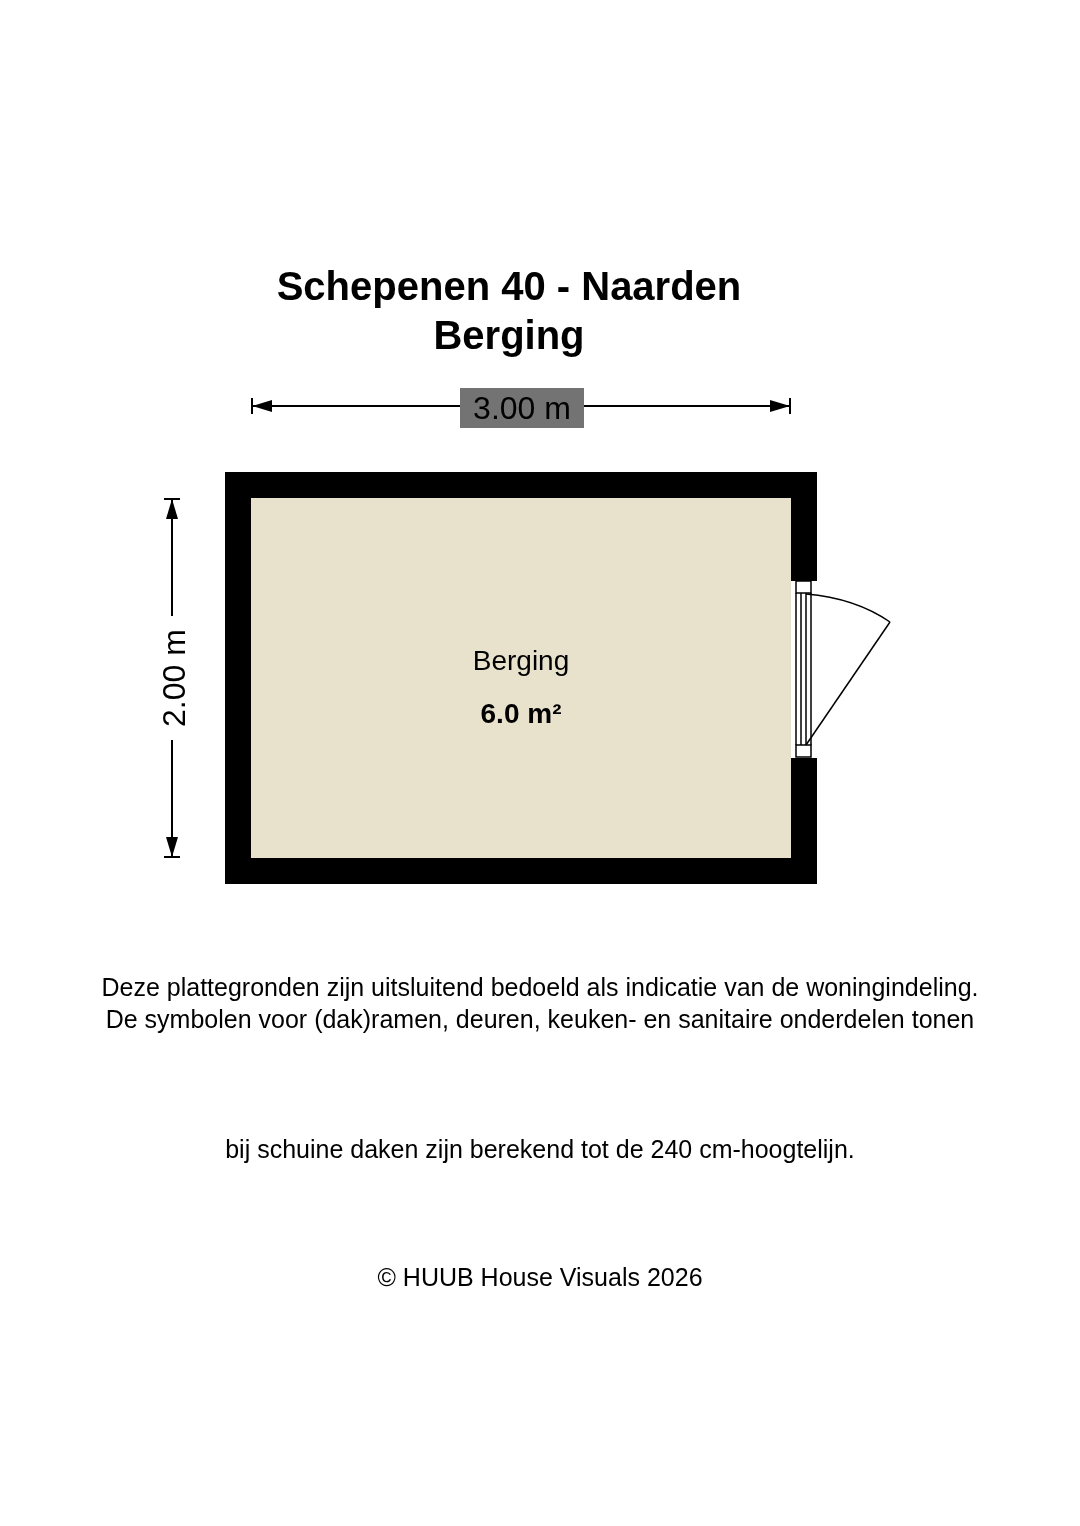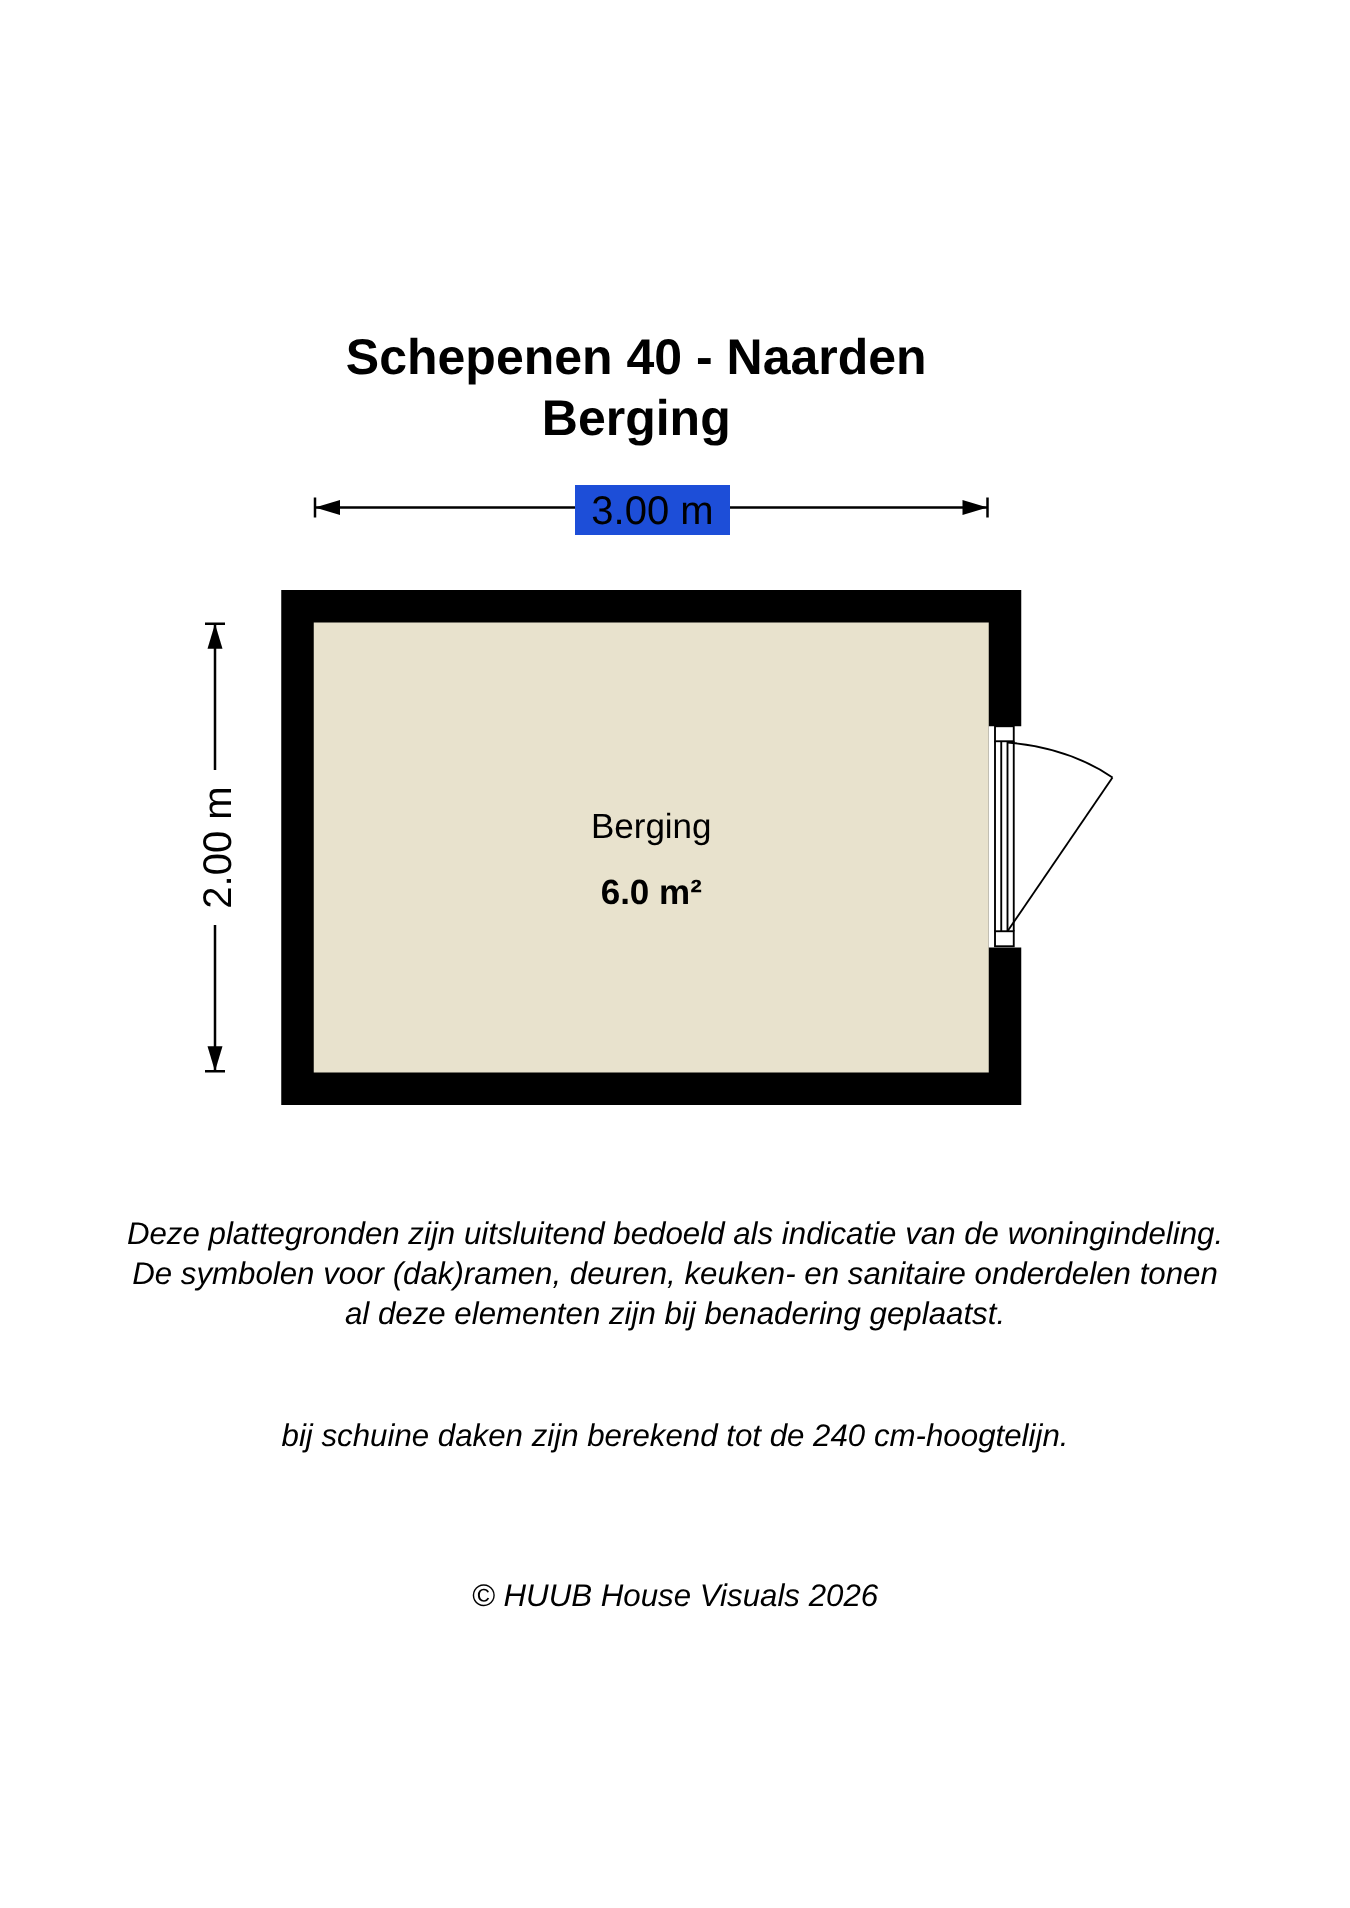--- a/index.html
+++ b/index.html
@@ -4,29 +4,29 @@
   <style>
     html, body { margin: 0; padding: 0; background: #ffffff; }
     body { width: 1080px; height: 1526px; position: relative; overflow: hidden;
            font-family: "Liberation Sans", sans-serif; color: #000; }
     .title { position: absolute; left: 0; width: 1018px; text-align: center;
              font-weight: bold; font-size: 40px; line-height: 48px; }
     #t1 { top: 262px; }
     #t2 { top: 311px; }
     svg.plan { position: absolute; left: 0; top: 0; }
     .dim-h { position: absolute; top: 388px; left: 460px; width: 124px; text-align: center;
-             font-size: 32px; line-height: 40px; background: #1d4ed8; }
+             font-size: 32px; line-height: 40px; background: #737373; }
     .dim-v { position: absolute; left: 112px; top: 658px; width: 124px; height: 40px; text-align: center;
              font-size: 32px; line-height: 40px; transform: rotate(-90deg); background: #fff; }
     .room-label { position: absolute; left: 401px; width: 240px; text-align: center;
                   font-size: 28px; line-height: 34px; }
     #room-name { top: 644px; }
     #room-area { top: 697px; font-weight: bold; }
     .disclaimer { position: absolute; left: 0; width: 1080px; text-align: center;
-                  font-size: 25px; line-height: 32px; font-style: italic; }
+                  font-size: 25px; line-height: 32px; }
     #d1 { top: 971px; }
     #d2 { top: 1133px; }
     #copy { top: 1261px; }
   </style>
 </head>
 <body>
 
 <div class="title" id="t1">Schepenen 40 - Naarden</div>
 <div class="title" id="t2">Berging</div>
 
@@ -69,20 +69,19 @@
 
 <div class="dim-h">3.00 m</div>
 <div class="dim-v">2.00 m</div>
 
 <div class="room-label" id="room-name">Berging</div>
 <div class="room-label" id="room-area">6.0 m²</div>
 
 <div class="disclaimer" id="d1">
   <div>Deze plattegronden zijn uitsluitend bedoeld als indicatie van de woningindeling.</div>
   <div>De symbolen voor (dak)ramen, deuren, keuken- en sanitaire onderdelen tonen</div>
-  <div>al deze elementen zijn bij benadering geplaatst.</div>
 </div>
 
 <div class="disclaimer" id="d2">
   <div>bij schuine daken zijn berekend tot de 240 cm-hoogtelijn.</div>
 </div>
 
 <div class="disclaimer" id="copy">© HUUB House Visuals 2026</div>
 
 </body></html>

